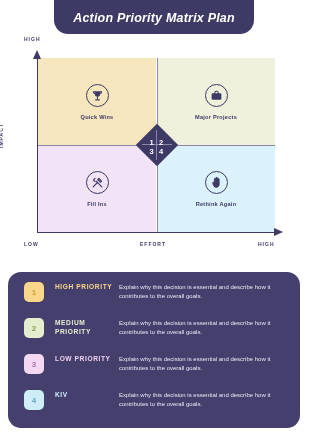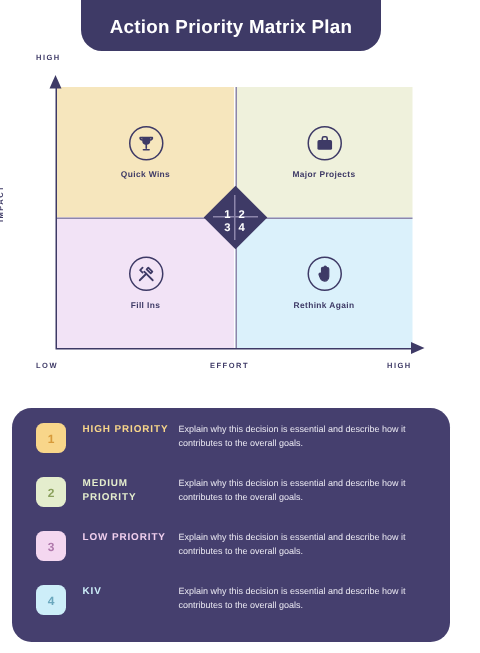--- a/index.html
+++ b/index.html
@@ -30,20 +30,21 @@
     justify-content: center;
     padding-bottom: 9px;
     box-sizing: border-box;
   }
   .title-bar .title-text {
     color: #ffffff;
     font-size: 12.5px;
     font-weight: bold;
     letter-spacing: 0.2px;
     white-space: nowrap;
+    font-style: italic;
   }
 
   
   .matrix {
     position: absolute;
     left: 0;
     top: 36px;
     width: 308px;
     height: 225px;
   }

